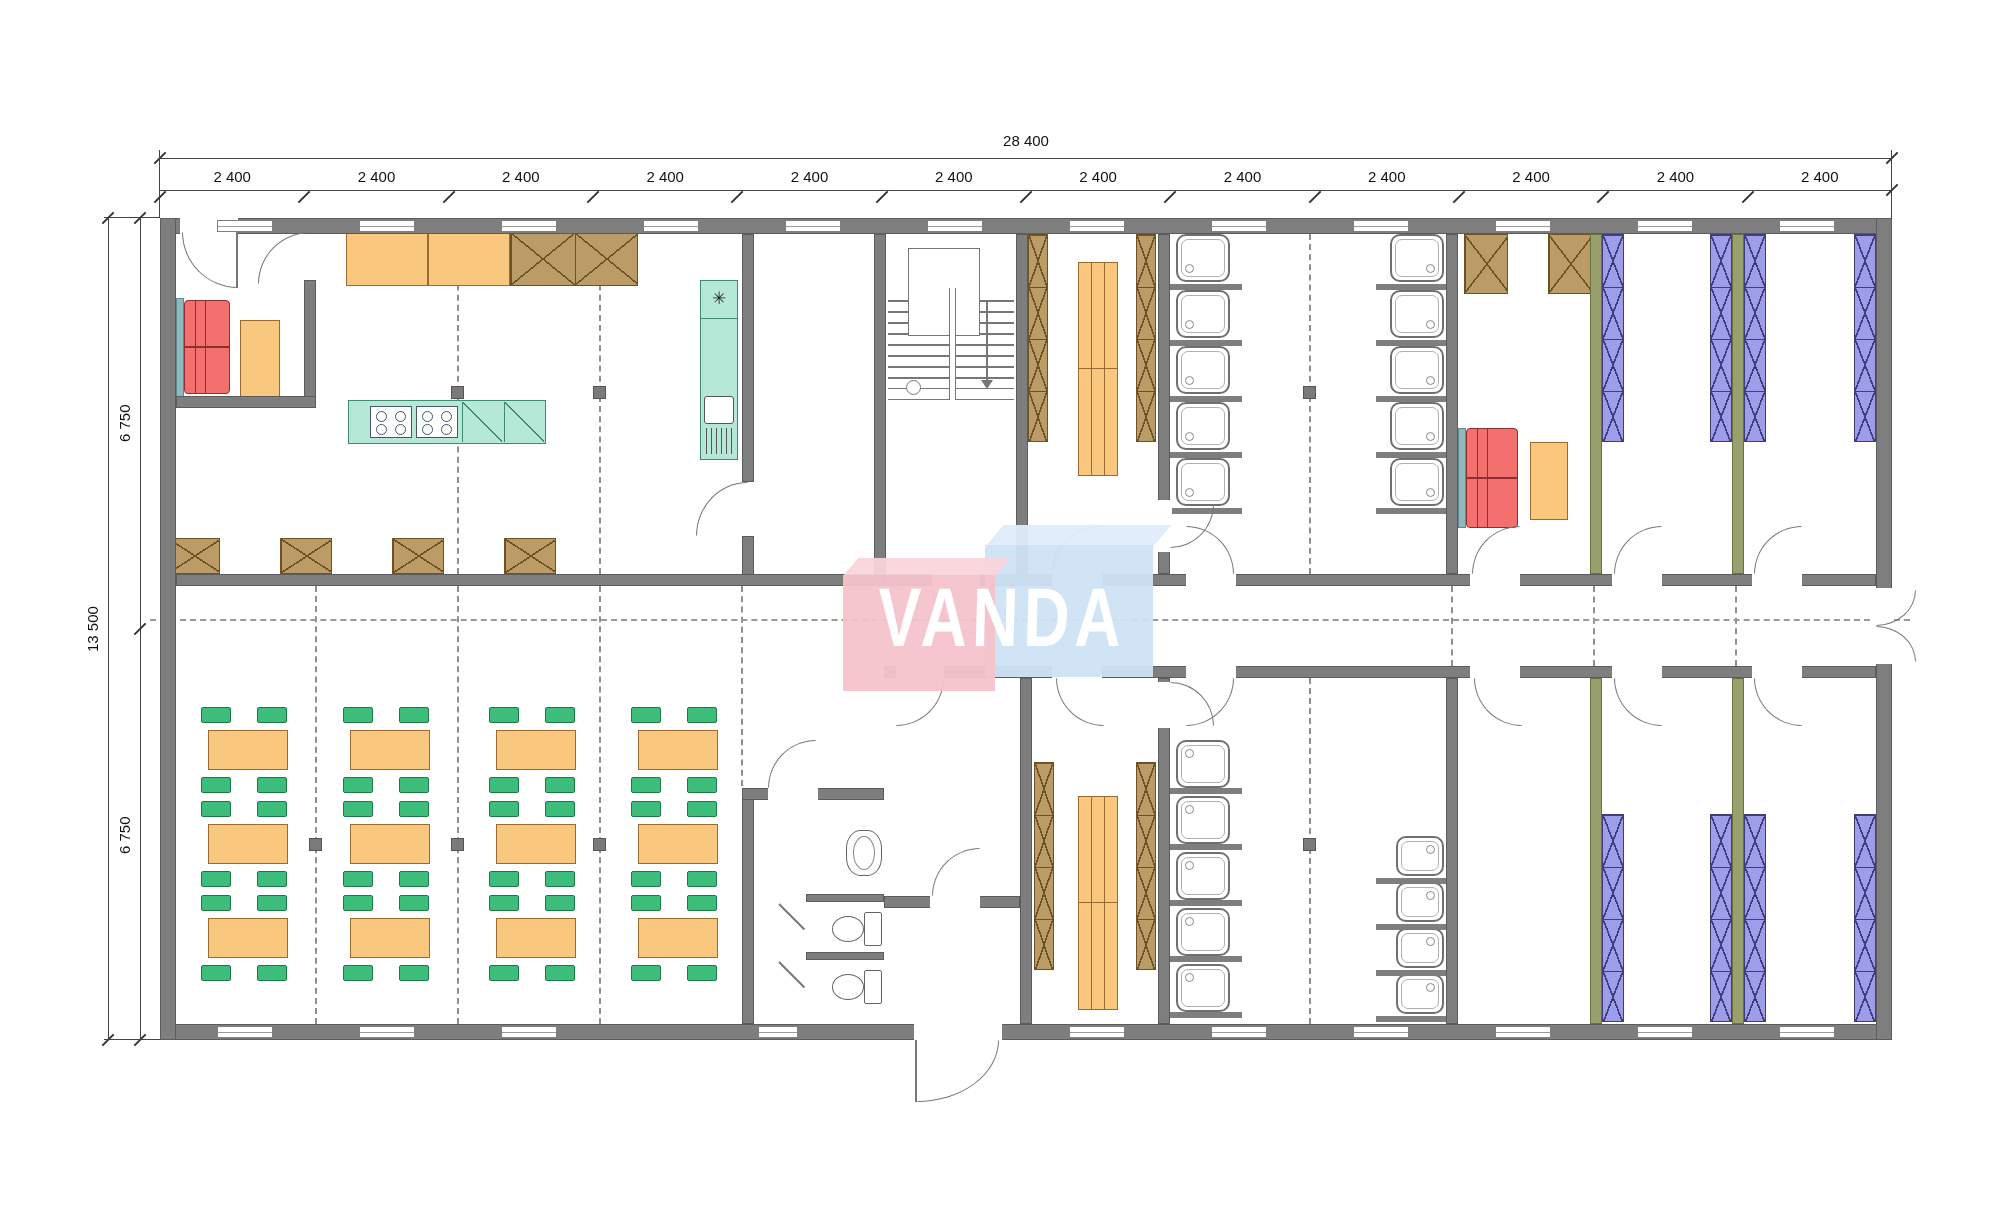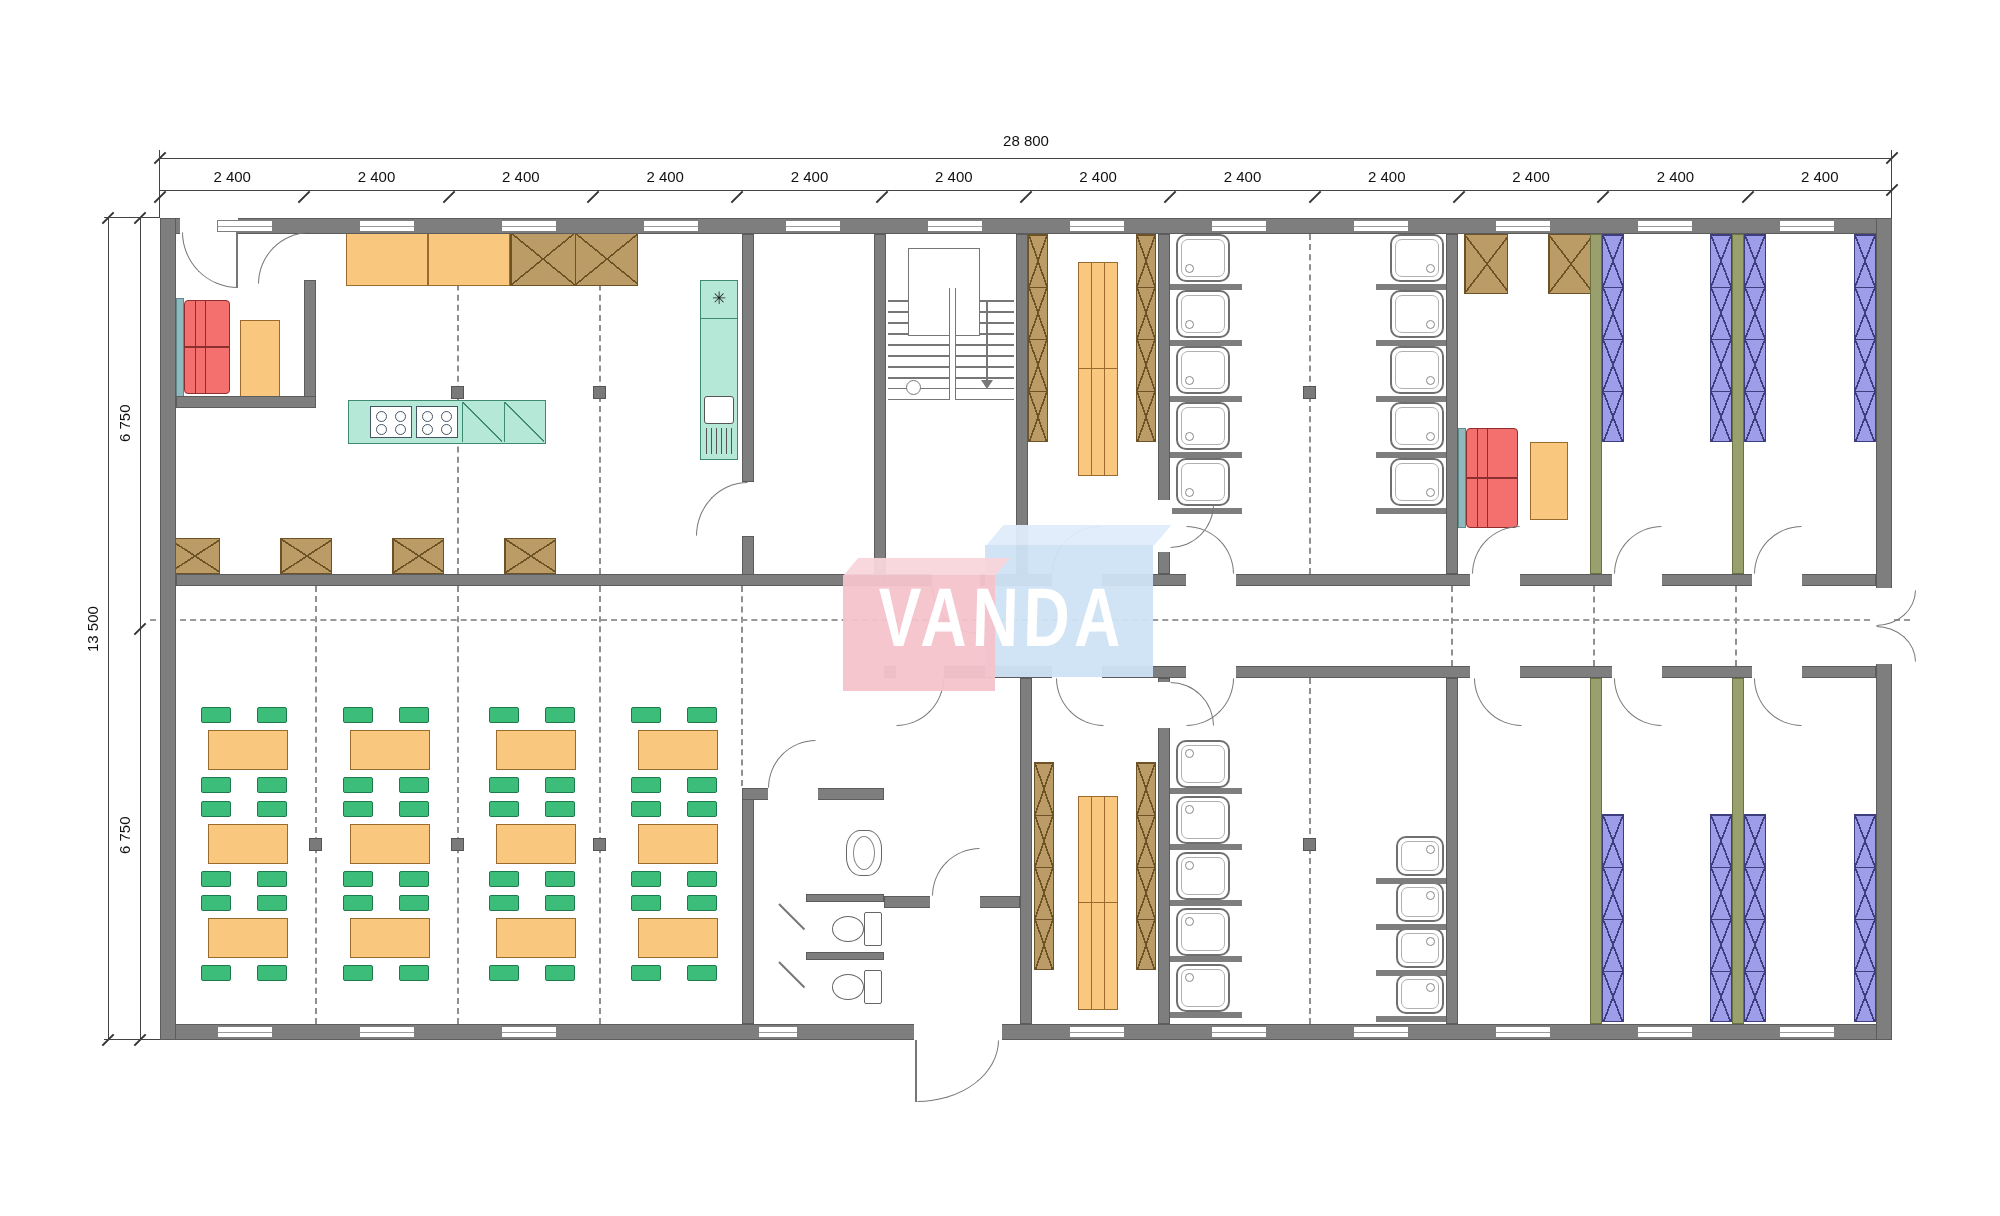--- a/index.html
+++ b/index.html
@@ -86,21 +86,21 @@
   .wm-blue::before{content:"";position:absolute;left:10px;right:-10px;top:-20px;height:20px;background:#e0edfa;transform:skewX(-40deg);}
   .wm-pink{position:absolute;left:843px;top:575px;width:152px;height:116px;background:#f5c3cb;opacity:.95;}
   .wm-pink::before{content:"";position:absolute;left:8px;right:-8px;top:-17px;height:17px;background:#f8d6db;transform:skewX(-40deg);}
   .wm-text{position:absolute;left:852px;top:580px;width:300px;text-align:center;font-weight:bold;font-size:64px;letter-spacing:5px;color:#fff;transform:scaleY(1.3) skewX(-2deg);transform-origin:center;z-index:61;font-family:"Liberation Sans",sans-serif;}
 </style>
 </head>
 <body>
 
 <div id="plan">
 
-  <div class="dimtext" style="left:160px;top:132px;width:1732px;text-align:center;">28 800</div>
+  <div class="dimtext" style="left:160px;top:132px;width:1732px;text-align:center;">28 400</div>
   <div class="dlh" style="left:160px;top:158px;width:1732px;"></div>
   <div class="tick" style="left:152px;top:157px;"></div>
   <div class="tick" style="left:1884px;top:157px;"></div>
   <div class="dlv" style="left:159px;top:150px;height:68px;"></div>
   <div class="dlv" style="left:1891px;top:150px;height:68px;"></div>
   <div class="seg-row">
     <div class="seg">2 400</div>
     <div class="seg">2 400</div>
     <div class="seg">2 400</div>
     <div class="seg">2 400</div>

